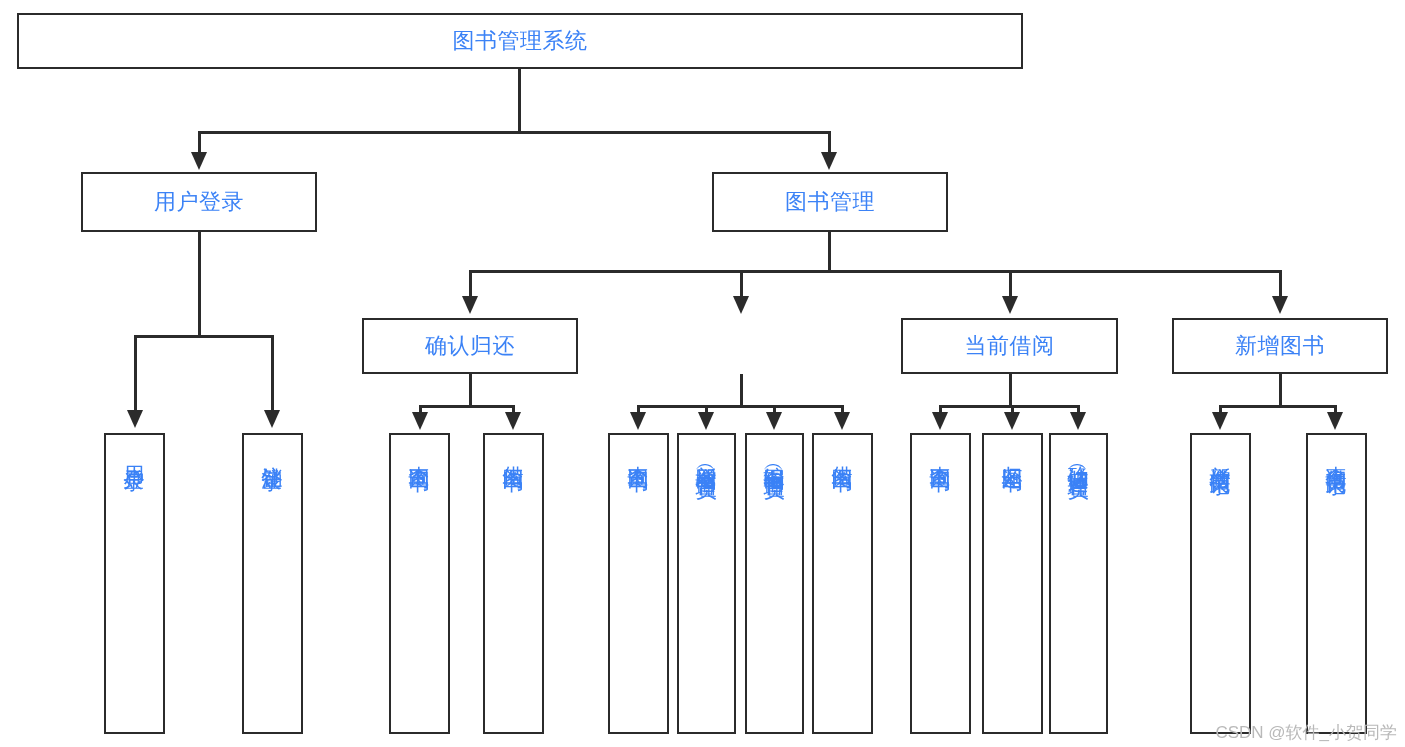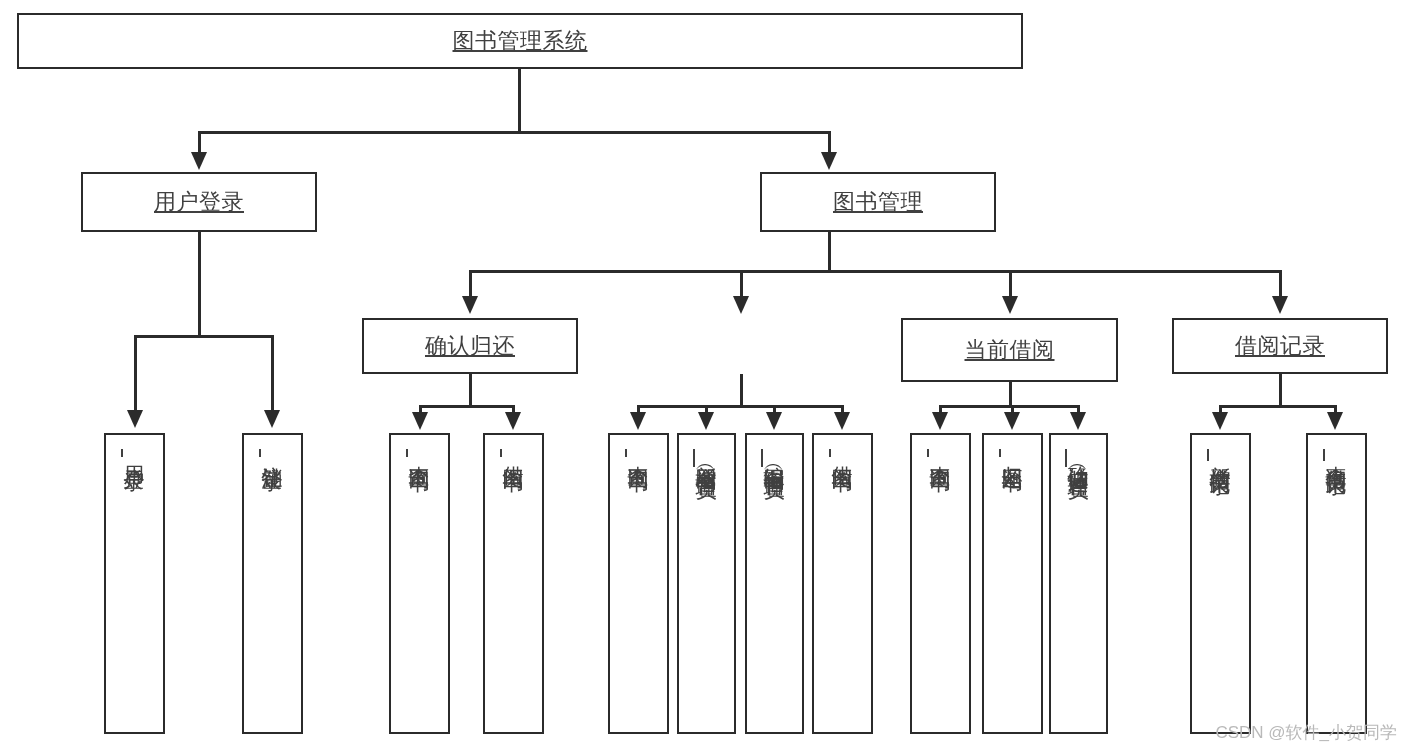--- a/index.html
+++ b/index.html
@@ -30,22 +30,21 @@
     display: flex;
     align-items: center;
     justify-content: center;
     z-index: 2;
   }
   .node-label {
     font-size: 22px;
     line-height: 1.12;
     letter-spacing: 0.5px;
     white-space: nowrap;
-    color: #404040;
-    text-decoration: underline;
+    color: #3b82f6;
   }
   .node.vertical {
     align-items: flex-start;
     padding-top: 14px;
   }
   .node.vertical .node-label {
     writing-mode: vertical-rl;
     text-orientation: upright;
     white-space: normal;
     letter-spacing: 2px;
@@ -93,21 +92,21 @@
 
   <div class="connector v" style="left:198px; top:131px; height:25px;"></div>
   <div class="arrow" style="left:191px; top:152px;"></div>
 
   <div class="connector v" style="left:828px; top:131px; height:25px;"></div>
   <div class="arrow" style="left:821px; top:152px;"></div>
 
   <div class="node" style="left:81px; top:172px; width:236px; height:60px;">
     <span class="node-label">用户登录</span>
   </div>
-  <div class="node" style="left:712px; top:172px; width:236px; height:60px;margin-left:48px;">
+  <div class="node" style="left:712px; top:172px; width:236px; height:60px;">
     <span class="node-label">图书管理</span>
   </div>
 
   <div class="connector v" style="left:198px; top:232px; height:104px;"></div>
   <div class="connector h" style="left:134px; top:335px; width:139px;"></div>
   <div class="connector v" style="left:134px; top:335px; height:78px;"></div>
   <div class="arrow" style="left:127px; top:410px;"></div>
   <div class="connector v" style="left:271px; top:335px; height:78px;"></div>
   <div class="arrow" style="left:264px; top:410px;"></div>
 
@@ -122,25 +121,25 @@
 
   <div class="connector v" style="left:1009px; top:270px; height:28px;"></div>
   <div class="arrow" style="left:1002px; top:296px;"></div>
 
   <div class="connector v" style="left:1279px; top:270px; height:28px;"></div>
   <div class="arrow" style="left:1272px; top:296px;"></div>
 
   <div class="node" style="left:362px; top:318px; width:216px; height:56px;">
     <span class="node-label">确认归还</span>
   </div>
-  <div class="node" style="left:901px; top:318px; width:217px; height:64px;">
+  <div class="node" style="left:901px; top:318px; width:217px; height:56px;">
     <span class="node-label">当前借阅</span>
   </div>
   <div class="node" style="left:1172px; top:318px; width:216px; height:56px;">
-    <span class="node-label">借阅记录</span>
+    <span class="node-label">新增图书</span>
   </div>
 
   <div class="connector v" style="left:469px; top:374px; height:33px;"></div>
   <div class="connector h" style="left:419px; top:405px; width:95px;"></div>
   <div class="connector v" style="left:419px; top:405px; height:10px;"></div>
   <div class="arrow" style="left:412px; top:412px;"></div>
   <div class="connector v" style="left:512px; top:405px; height:10px;"></div>
   <div class="arrow" style="left:505px; top:412px;"></div>
 
   <div class="connector v" style="left:740px; top:374px; height:33px;"></div>

